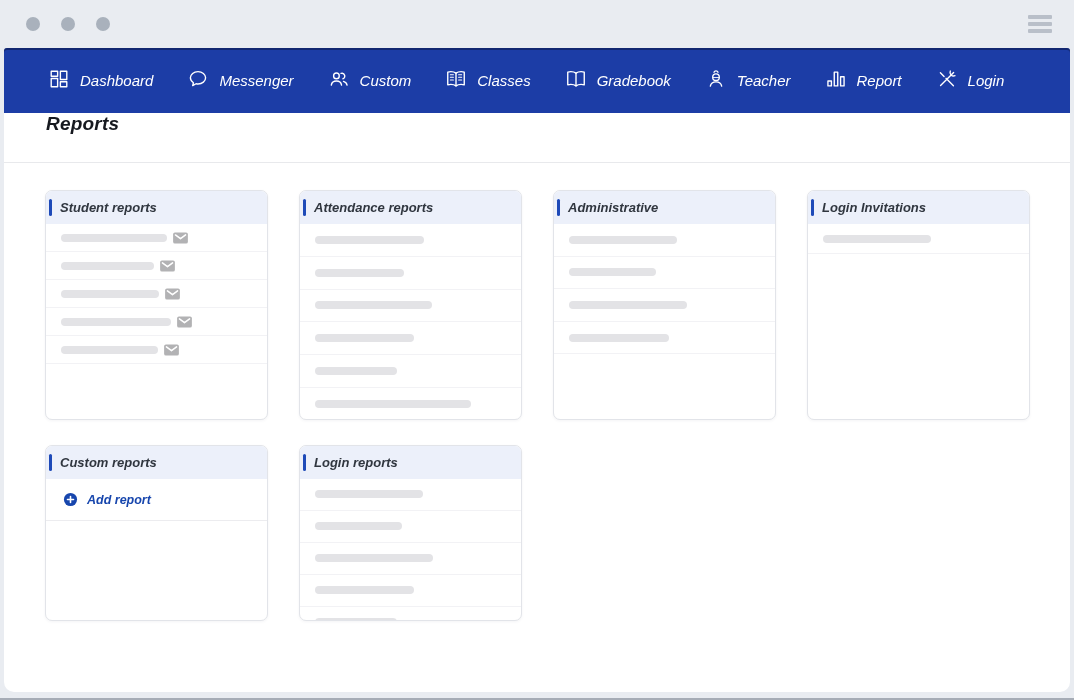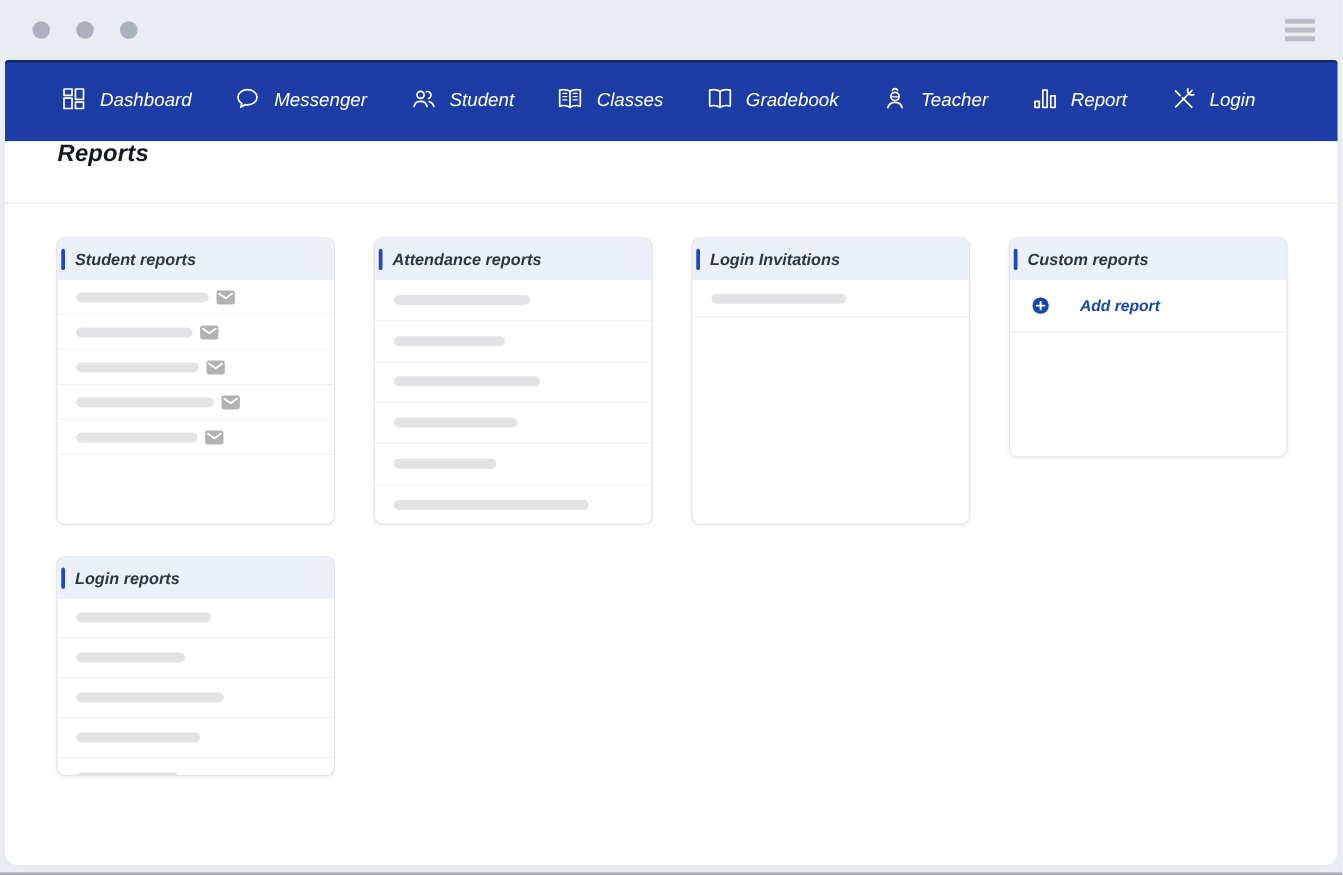--- a/index.html
+++ b/index.html
@@ -57,21 +57,21 @@
   .crow{ display:flex; align-items:center; padding-left:15px; border-bottom:1px solid #f2f2f5; }
   .c0 .crow{ height:28px; }
   .c1 .crow{ height:32.8px; }
   .c2 .crow{ height:32.6px; }
   .c3 .crow{ height:30px; }
   .c5 .crow{ height:31.9px; }
   .pill{ height:8px; border-radius:4px; background:var(--pill,#e3e3e6); flex:0 0 auto; }
   .mail{ margin-left:6px; display:flex; align-items:center; }
 
   .action-row{
-    height:42px; display:flex; align-items:center; gap:24px;
+    height:42px; display:flex; align-items:center; gap:9px;
     padding-left:17px; border-bottom:1px solid #ececef; cursor:pointer;
   }
   .action-label{ color:var(--link,#1746ad); font-size:12.5px; font-weight:bold; }
 </style>
 </head>
 <body>
 
 <div class="viewport">
 
   <div class="chrome">
@@ -112,21 +112,21 @@
 
       <div class="nav-item">
         <span>
           <svg viewBox="0 0 24 24">
               <circle cx="9.2" cy="8.6" r="3.1"></circle>
               <path d="M3.6 18.6c.5-2.9 2.8-4.4 5.6-4.4s5.1 1.5 5.6 4.4"></path>
               <path d="M14.2 5.9a3.1 3.1 0 1 1 2 5.9"></path>
               <path d="M16.9 14.6c2.1.6 3.5 2 3.9 4"></path>
             </svg>
         </span>
-        <span>Student</span>
+        <span>Custom</span>
       </div>
 
       <div class="nav-item">
         <span>
           <svg viewBox="0 0 24 24">
               <path d="M12 5.6C10.5 4.5 8.6 4 6.4 4c-1.2 0-2.3.2-3.4.5v13.9c1.1-.3 2.2-.5 3.4-.5 2.2 0 4.1.5 5.6 1.6 1.5-1.1 3.4-1.6 5.6-1.6 1.2 0 2.3.2 3.4.5V4.5C19.9 4.2 18.8 4 17.6 4c-2.2 0-4.1.5-5.6 1.6z"></path>
               <path d="M12 5.6v13.9"></path>
               <path d="M5.8 7.4h3.4M5.8 10.2h3.4M5.8 13h3.4M14.8 7.4h3.4M14.8 10.2h3.4M14.8 13h3.4" stroke-width="1.1"></path>
             </svg>
         </span>
@@ -261,20 +261,40 @@
               </div>
               <div class="crow">
                 <span class="pill" style="width: 82px;"></span>
               </div>
               <div class="crow">
                 <span class="pill" style="width: 156px;"></span>
               </div>
             </div>
         </div>
 
+        <div class="card c2">
+          <div class="card-head">
+            <span class="accent"></span>
+            <span class="card-title">Administrative</span>
+          </div>
+          <div>
+              <div class="crow">
+                <span class="pill" style="width: 108px;"></span>
+              </div>
+              <div class="crow">
+                <span class="pill" style="width: 87px;"></span>
+              </div>
+              <div class="crow">
+                <span class="pill" style="width: 118px;"></span>
+              </div>
+              <div class="crow">
+                <span class="pill" style="width: 100px;"></span>
+              </div>
+            </div>
+        </div>
 
         <div class="card c3">
           <div class="card-head">
             <span class="accent"></span>
             <span class="card-title">Login Invitations</span>
           </div>
           <div>
               <div class="crow">
                 <span class="pill" style="width: 108px;"></span>
               </div>

